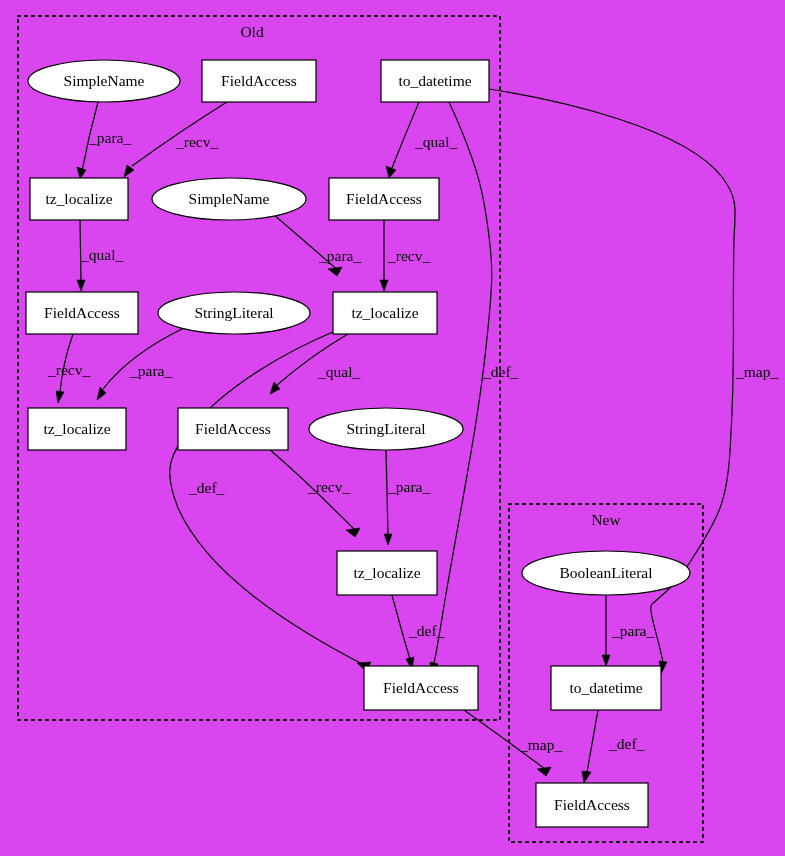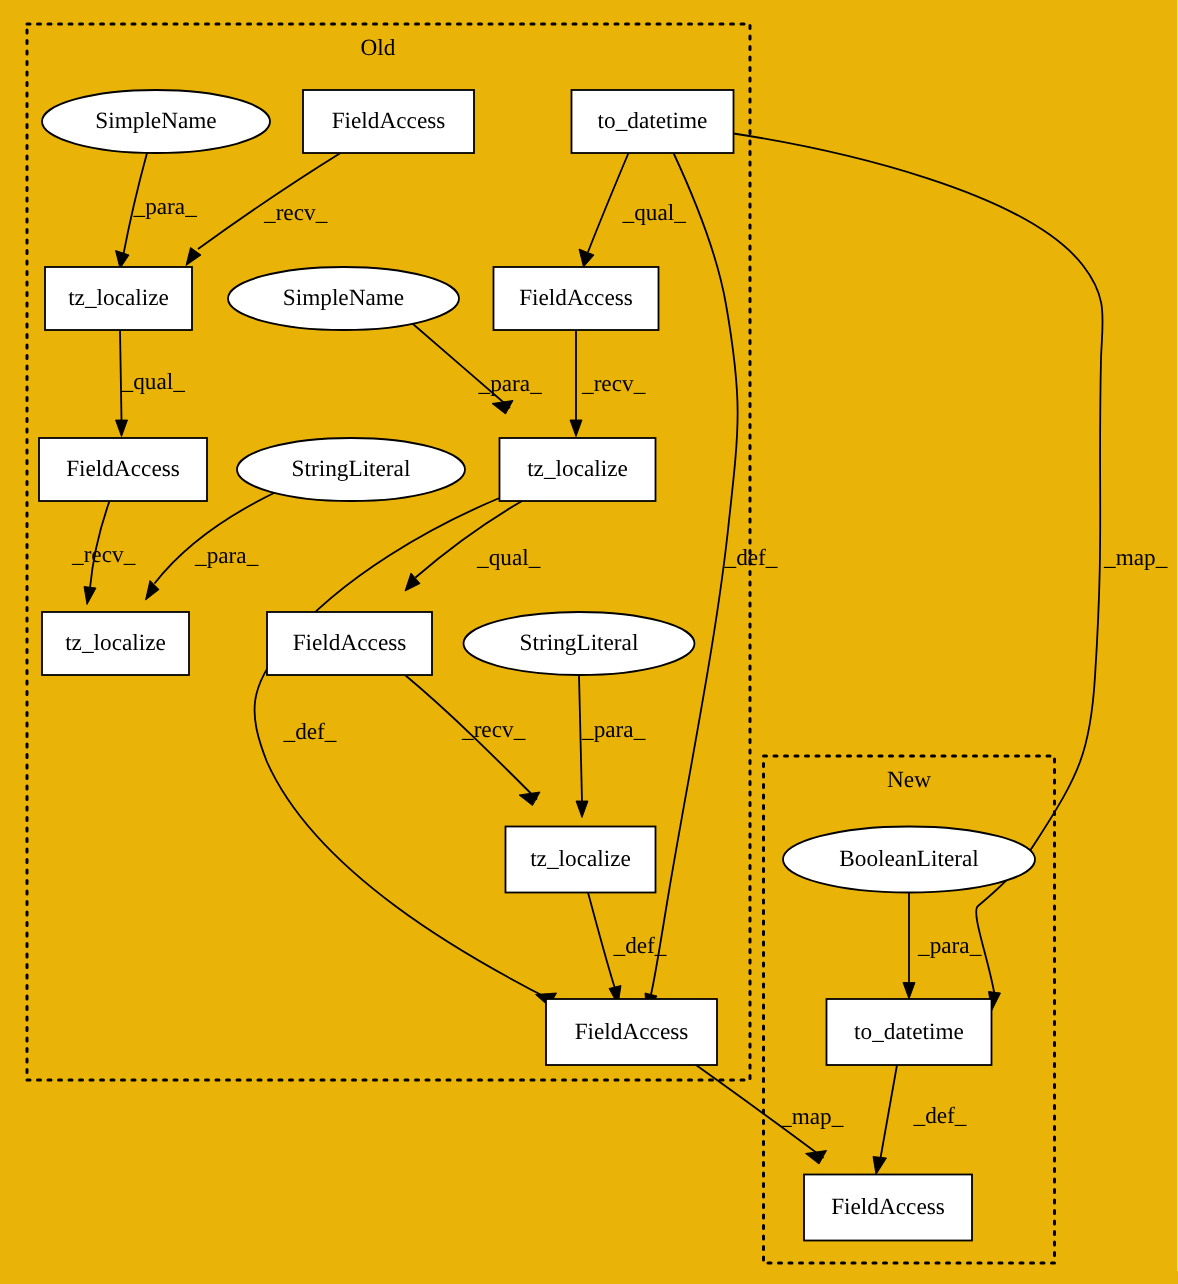--- a/index.html
+++ b/index.html
@@ -4,21 +4,21 @@
 <style>
   html, body {
     margin: 0;
     padding: 0;
     background: #ffffff;
   }
   #graph-root {
     position: relative;
     width: 785px;
     height: 856px;
-    background: #eab308;
+    background: #d946ef;
     font-family: "Liberation Serif", "DejaVu Serif", serif;
     overflow: hidden;
   }
   svg#graph-canvas {
     position: absolute;
     top: 0;
     left: 0;
     width: 785px;
     height: 856px;
   }

